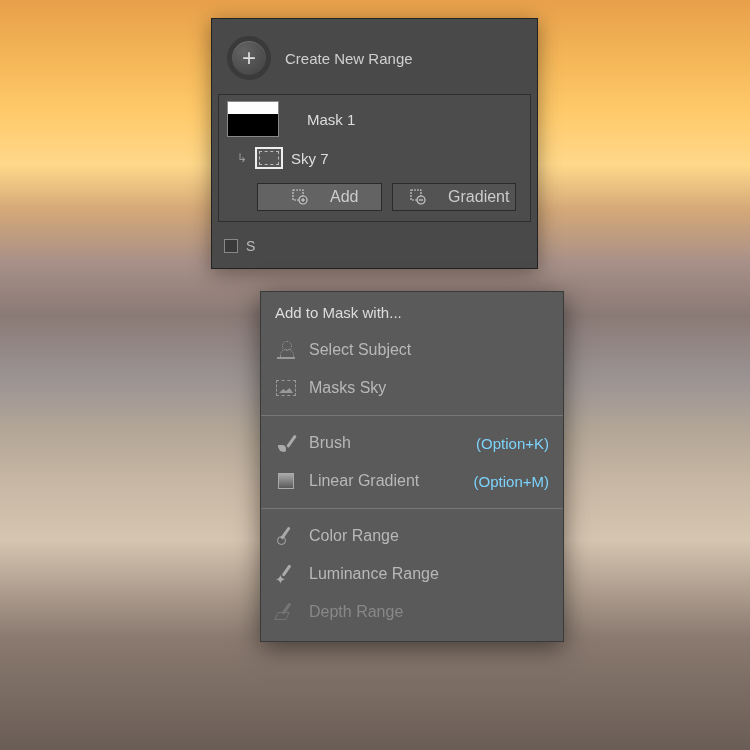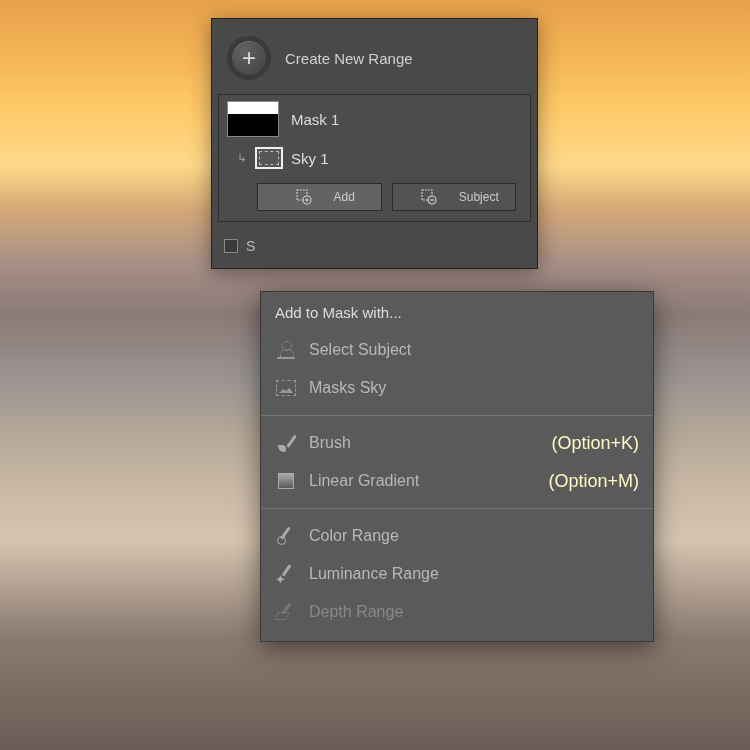--- a/index.html
+++ b/index.html
@@ -133,20 +133,21 @@
     }
     .mask-thumb-sky {
       position: absolute;
       top: 0; left: 0; right: 0;
       height: 35%;
       background: #fff;
     }
     .mask-name {
       color: #ddd;
       font-size: 15px;
+      margin-left: 16px;
     }
     .sub-item {
       display: flex;
       align-items: center;
       padding: 4px 8px 8px 18px;
       gap: 8px;
     }
     .sub-arrow {
       color: #999;
       font-size: 12px;
@@ -176,21 +177,21 @@
     .action-btn {
       flex: 1;
       height: 28px;
       background: #535353;
       border: 1px solid #2a2a2a;
       display: flex;
       align-items: center;
       justify-content: center;
       gap: 22px;
       color: #ccc;
-      font-size: 12px;
+      font-size: 16px;
       padding-left: 12px;
     }
     .action-btn.selected {
       background: #636363;
     }
     .action-icon-svg {
       width: 16px;
       height: 16px;
     }
     .footer-row {
@@ -208,21 +209,21 @@
     }
     .footer-label {
       color: #bbb;
       font-size: 14px;
     }
     
     .popup {
       position: absolute;
       left: 260px;
       top: 291px;
-      width: 394px;
+      width: 304px;
       background: #5a5a5a;
       border: 1px solid #3a3a3a;
       box-shadow: 0 6px 24px rgba(0,0,0,0.5);
     }
     .popup-title {
       color: #ddd;
       font-size: 15px;
       padding: 12px 14px 10px 14px;
     }
     .popup-item {
@@ -231,22 +232,22 @@
       padding: 8px 14px;
       gap: 12px;
       color: #b8b8b8;
       font-size: 16px;
     }
     .popup-item.disabled {
       color: #888;
     }
     .popup-shortcut {
       margin-left: auto;
-      color: #fef9c3;
-      font-size: 18px;
+      color: #7dd3fc;
+      font-size: 15px;
       text-align: center;
     }
     .popup-sep {
       height: 1px;
       background: #777;
       margin: 8px 0;
     }
     .popup-icon {
       width: 22px;
       height: 22px;
@@ -404,39 +405,39 @@
     <div class="mask-list">
       <div class="mask-item">
         <div class="mask-thumb">
           <div class="mask-thumb-sky"></div>
         </div>
         <span class="mask-name">Mask 1</span>
       </div>
       <div class="sub-item">
         <span class="sub-arrow">↳</span>
         <div class="sub-icon"></div>
-        <span class="sub-name">Sky 1</span>
+        <span class="sub-name">Sky 7</span>
       </div>
       <div class="mask-actions">
         <div class="action-btn selected">
           <svg class="action-icon-svg" viewBox="0 0 16 16">
             <rect x="1" y="1" width="10" height="10" fill="none" stroke="#ccc" stroke-width="1.2" stroke-dasharray="2 1"></rect>
             <circle cx="11" cy="11" r="4" fill="#5a5a5a" stroke="#ccc" stroke-width="1.2"></circle>
             <line x1="11" y1="9" x2="11" y2="13" stroke="#ccc" stroke-width="1.2"></line>
             <line x1="9" y1="11" x2="13" y2="11" stroke="#ccc" stroke-width="1.2"></line>
           </svg>
           <span>Add</span>
         </div>
         <div class="action-btn">
           <svg class="action-icon-svg" viewBox="0 0 16 16">
             <rect x="1" y="1" width="10" height="10" fill="none" stroke="#ccc" stroke-width="1.2" stroke-dasharray="2 1"></rect>
             <circle cx="11" cy="11" r="4" fill="#5a5a5a" stroke="#ccc" stroke-width="1.2"></circle>
             <line x1="9" y1="11" x2="13" y2="11" stroke="#ccc" stroke-width="1.2"></line>
           </svg>
-          <span>Subject</span>
+          <span>Gradient</span>
         </div>
       </div>
     </div>
   </div>
   <div class="footer-row">
     <div class="footer-check"></div>
     <span class="footer-label">S</span>
   </div>
 </div>
 

